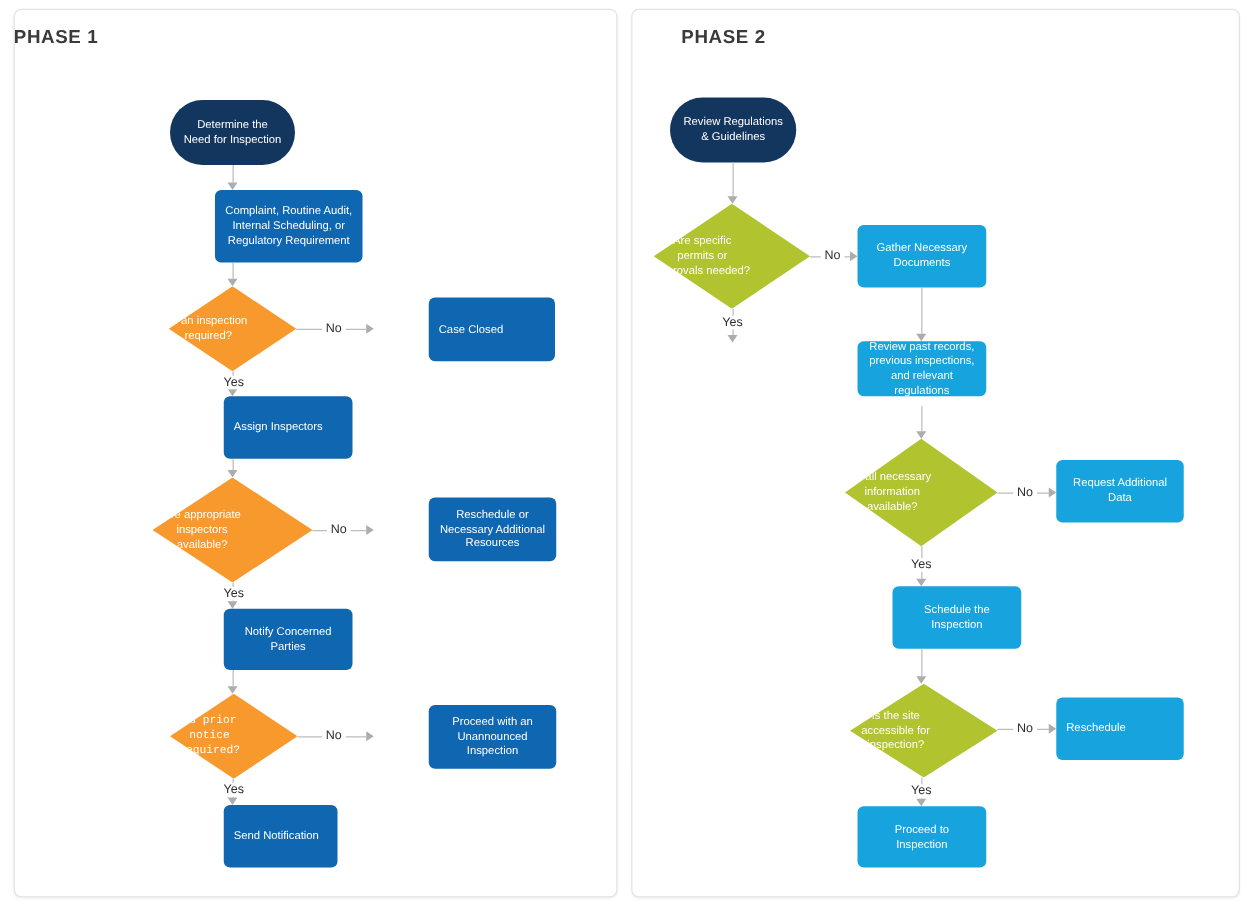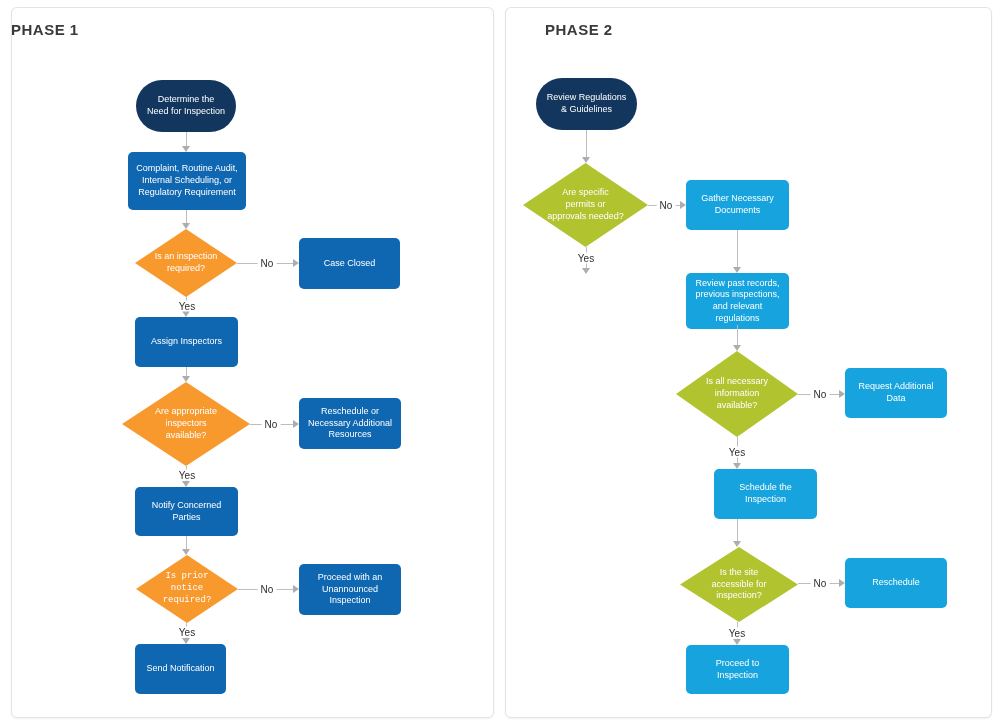--- a/index.html
+++ b/index.html
@@ -6,24 +6,24 @@
     --navy:#13365F; --blue:#0F66B1; --orange:#F8992E; --cyan:#17A3DD; --lime:#B1C32F;
     --line:#BDBDBD; --arrow:#ADADAD; --label:#2E2E2E; --title:#3A3A3A; --panelBorder:#E3E3E3;
   }
   html,body{margin:0;padding:0;background:#fff;}
   .canvas{position:relative;width:1000px;height:727px;background:#fff;
           font-family:"Liberation Sans",sans-serif;overflow:hidden;}
   .panel{position:absolute;background:#fff;border:1px solid var(--panelBorder);
          border-radius:6px;box-shadow:0 1px 2px rgba(0,0,0,0.05);box-sizing:border-box;}
   .title{position:absolute;margin:0;font-size:15px;font-weight:bold;
          color:var(--title);letter-spacing:.5px;}
-  .node{position:absolute;display:flex;align-items:center;justify-content:center;
+  .node{position:absolute;display:flex;align-items:center;
         text-align:center;color:#fff;font-size:9px;line-height:1.3;box-sizing:border-box;}
   .term{background:var(--navy);border-radius:26px;padding:0 10px;}
-  .rect1{background:var(--blue);border-radius:5px;padding:0 8px;}
+  .rect1{background:var(--blue);border-radius:5px;padding:0 8px;margin-left:44px;}
   .rect2{background:var(--cyan);border-radius:5px;padding:0 8px;}
   .diamond{clip-path:polygon(50% 0,100% 50%,50% 100%,0 50%);}
   .diamond .dtxt{width:62%;}
   .d-orange{background:var(--orange);}
   .d-lime{background:var(--lime);}
   .vline{position:absolute;width:1px;background:var(--line);}
   .hline{position:absolute;height:1px;background:var(--line);}
   .ah-down{position:absolute;width:0;height:0;border-left:4px solid transparent;
            border-right:4px solid transparent;border-top:6px solid var(--arrow);}
   .ah-right{position:absolute;width:0;height:0;border-top:4px solid transparent;
@@ -114,21 +114,21 @@
 
   <div class="node term" style="left:536px;top:78px;width:101px;height:52px;">
     <span>Review Regulations &amp; Guidelines</span>
   </div>
   <div class="node diamond d-lime" style="left:523px;top:163px;width:125px;height:84px;">
     <span class="dtxt">Are specific permits or approvals needed?</span>
   </div>
   <div class="node rect2" style="left:686px;top:180px;width:103px;height:50px;">
     <span>Gather Necessary Documents</span>
   </div>
-  <div class="node rect2" style="left:686px;top:273px;width:103px;height:56px;">
+  <div class="node rect2" style="left:686px;top:273px;width:103px;height:44px;">
     <span>Review past records, previous inspections, and relevant regulations</span>
   </div>
   <div class="node diamond d-lime" style="left:676px;top:351px;width:122px;height:86px;">
     <span class="dtxt">Is all necessary information available?</span>
   </div>
   <div class="node rect2" style="left:845px;top:368px;width:102px;height:50px;">
     <span>Request Additional Data</span>
   </div>
   <div class="node rect2" style="left:714px;top:469px;width:103px;height:50px;">
     <span>Schedule the Inspection</span>

